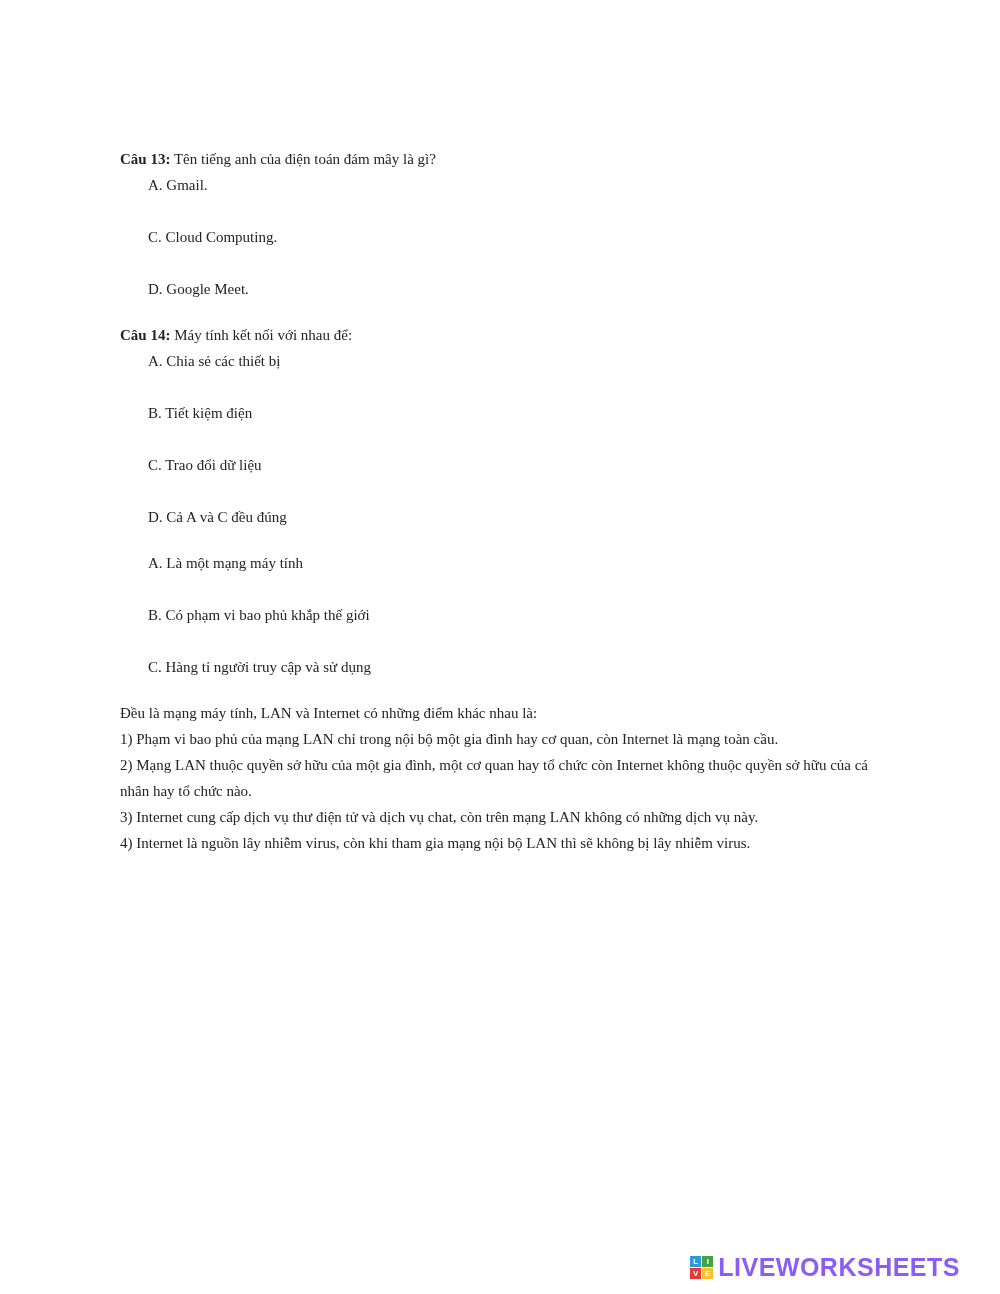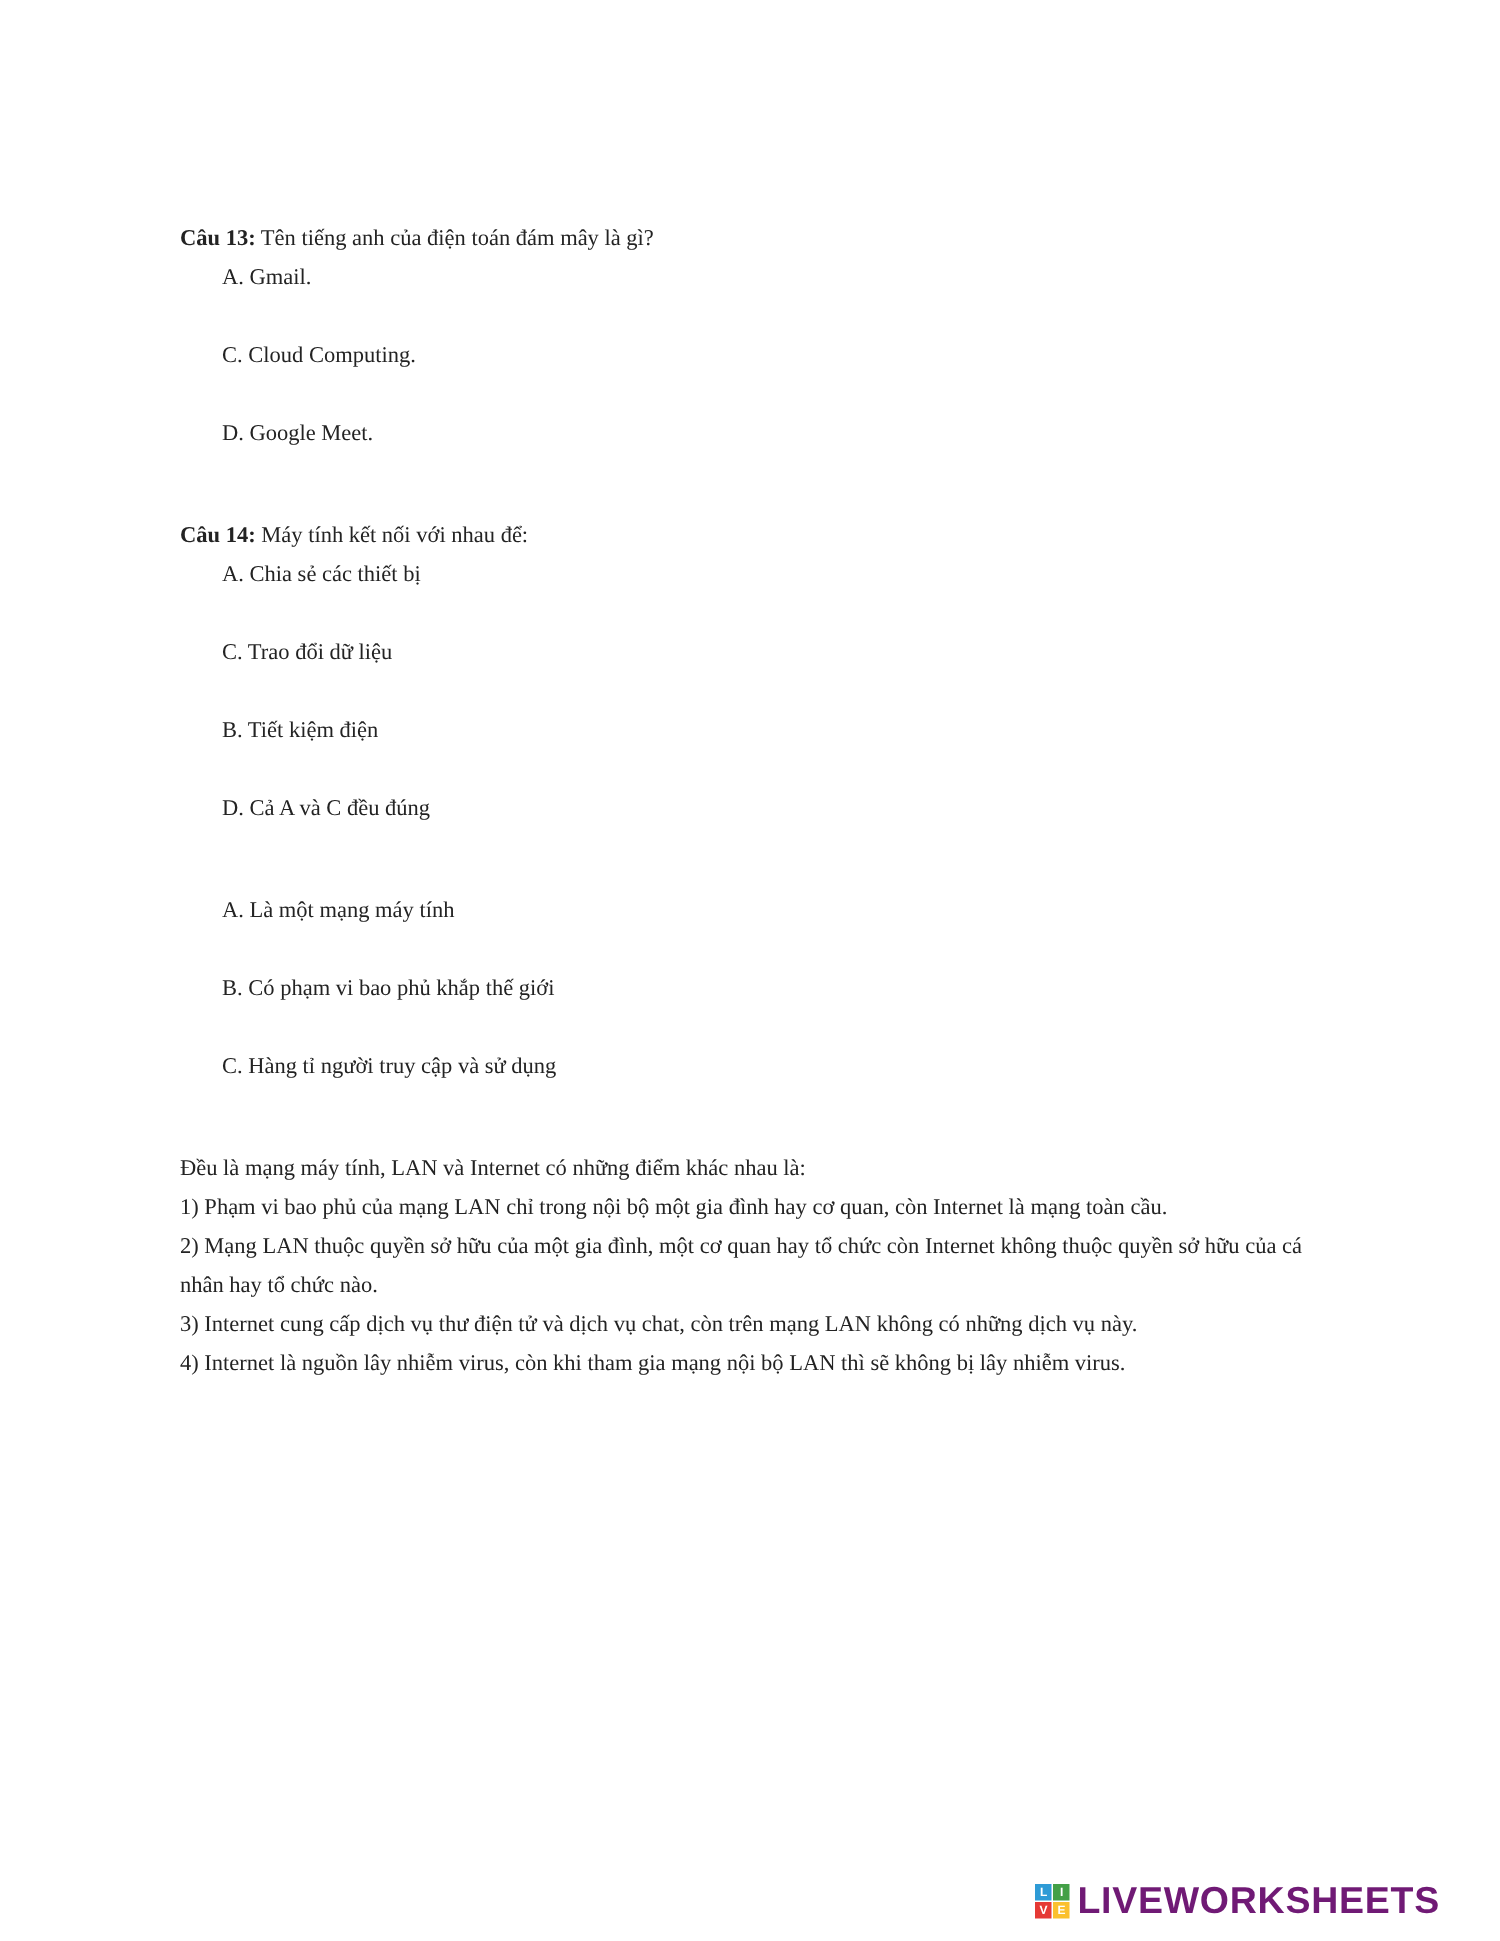--- a/index.html
+++ b/index.html
@@ -17,21 +17,21 @@
     overflow: hidden;
   }
   .content {
     position: absolute;
     left: 120px;
     top: 146px;
     width: 762px;
     font-size: 15px;
     line-height: 26px;
   }
-  .question { margin-top: 42px; }
+  .question { margin-top: 20px; }
   .question.first { margin-top: 0; }
   .q-head { margin: 0; }
   .q-label { font-weight: bold; }
   .option {
     margin: 0 0 0 28px;
     padding: 0;
   }
   .option + .option { margin-top: 26px; }
   .body-line { margin: 0; padding: 0; }
 
@@ -62,40 +62,40 @@
   }
   .c0 { background: #2e9bd6; }
   .c1 { background: #43a047; }
   .c2 { background: #e53935; }
   .c3 { background: #fbc02d; }
   .brand {
     font-family: "Liberation Sans", sans-serif;
     font-weight: bold;
     font-size: 25px;
     letter-spacing: 0.5px;
-    color: #701a75;
+    color: #8b5cf6;
   }
 </style>
 </head>
 <body>
 
 <div class="content">
 
   <div class="question first">
     <p class="q-head"><span class="q-label">Câu 13:</span> <span>Tên tiếng anh của điện toán đám mây là gì?</span></p>
     <p class="option">A. Gmail.</p>
     <p class="option">C. Cloud Computing.</p>
     <p class="option">D. Google Meet.</p>
   </div>
 
   <div class="question">
     <p class="q-head"><span class="q-label">Câu 14:</span> <span>Máy tính kết nối với nhau để:</span></p>
     <p class="option">A. Chia sẻ các thiết bị</p>
+    <p class="option">B. Tiết kiệm điện</p>
     <p class="option">C. Trao đổi dữ liệu</p>
-    <p class="option">B. Tiết kiệm điện</p>
     <p class="option">D. Cả A và C đều đúng</p>
   </div>
 
   <div class="question">
     <p class="option">A. Là một mạng máy tính</p>
     <p class="option">B. Có phạm vi bao phủ khắp thế giới</p>
     <p class="option">C. Hàng tỉ người truy cập và sử dụng</p>
   </div>
 
   <div class="question">

